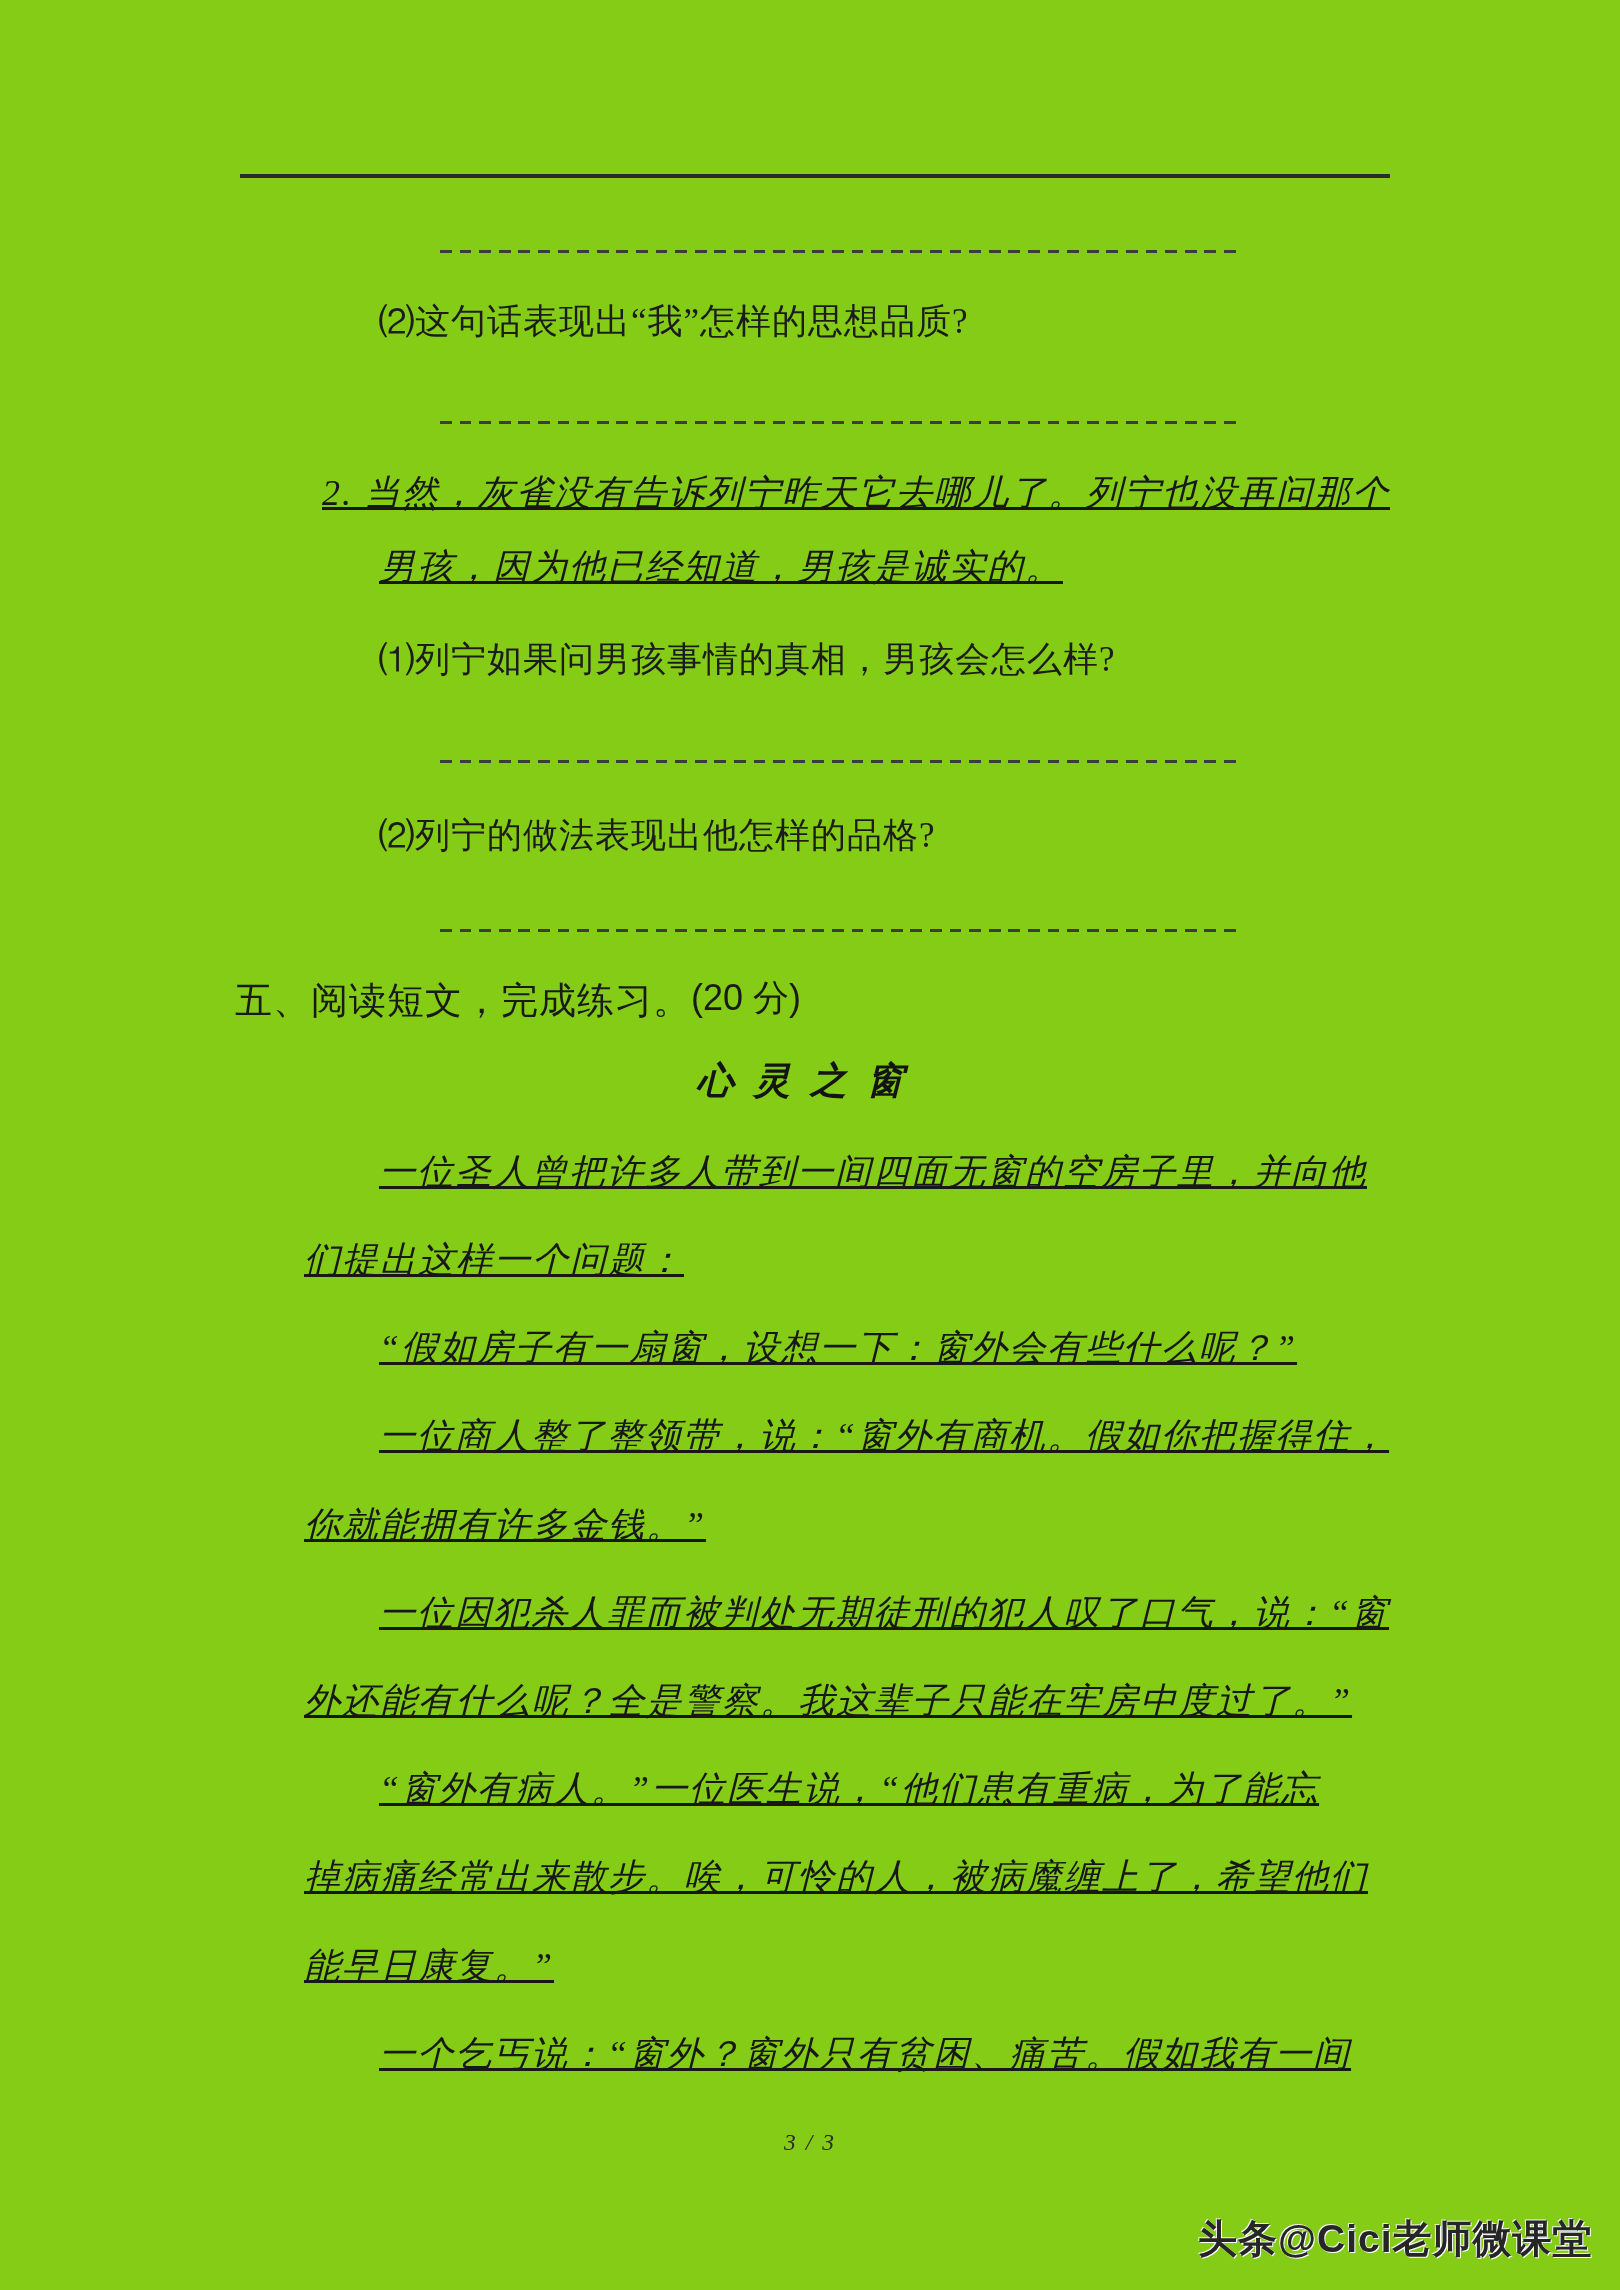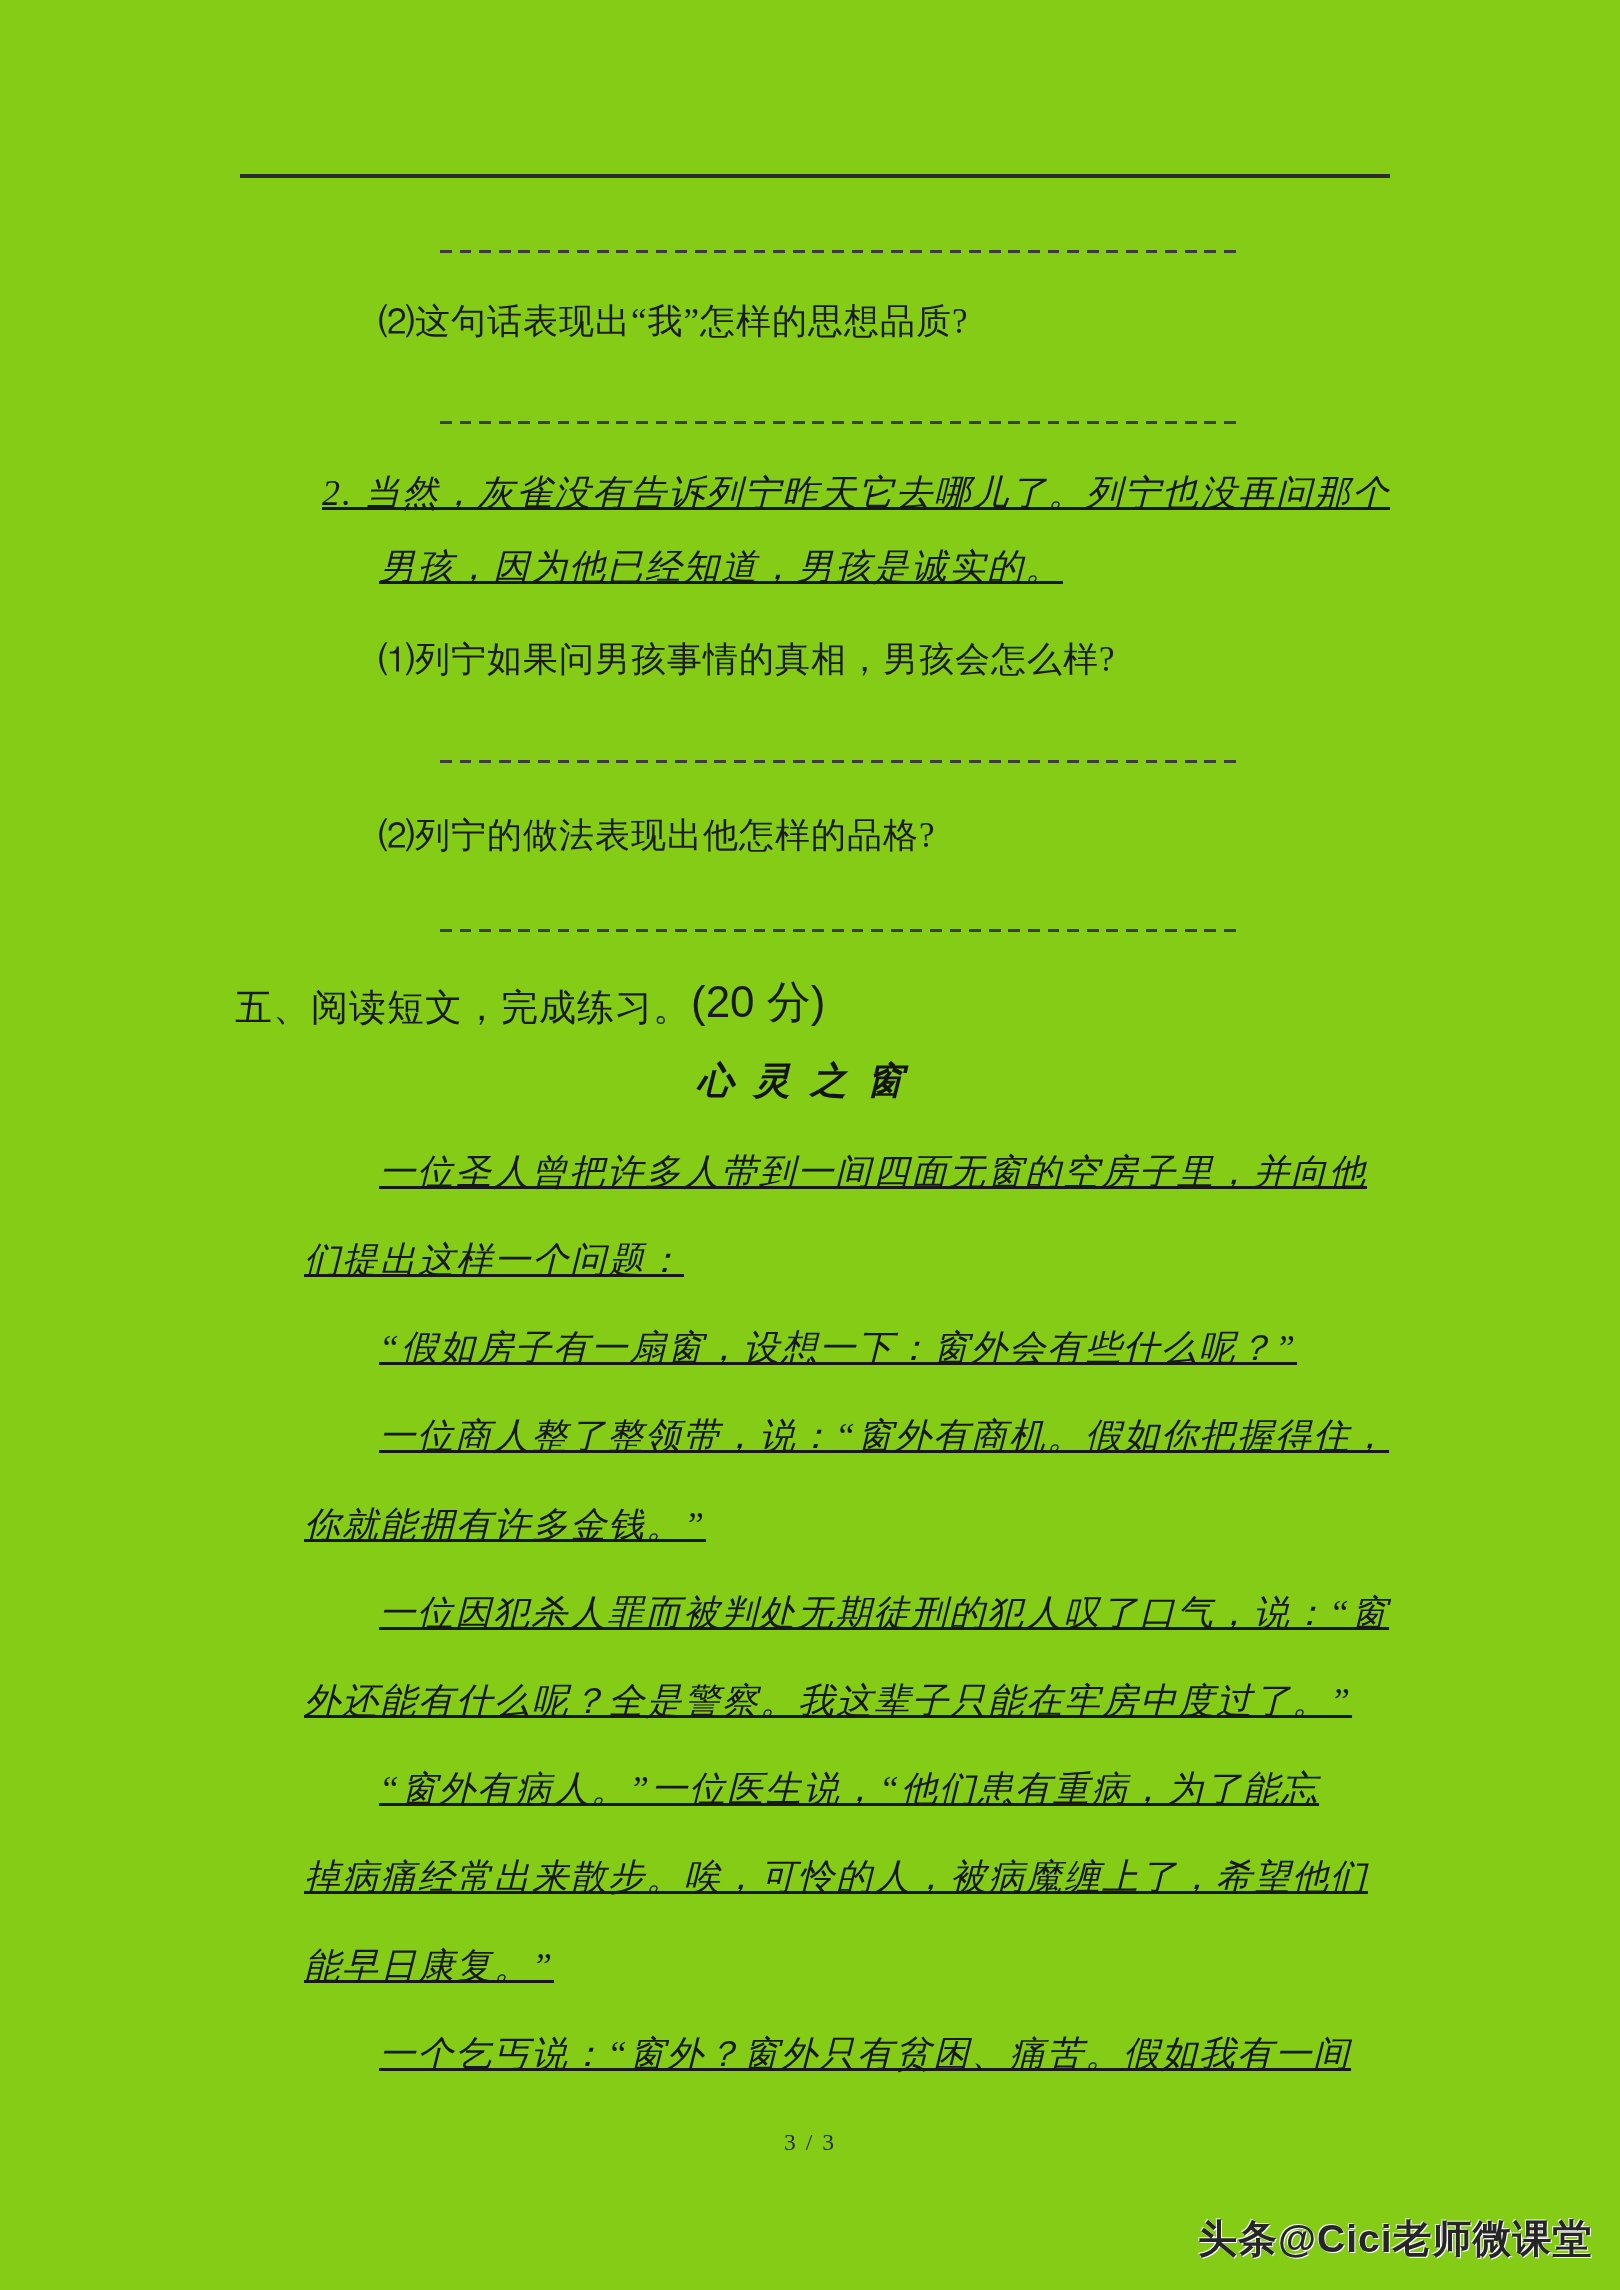--- a/index.html
+++ b/index.html
@@ -20,21 +20,21 @@
     font-family:"Liberation Serif","DejaVu Serif",serif;
     font-style:italic;
     font-size:36px;color:#181818;letter-spacing:2px;text-decoration:underline;
   }
   
   .hei{
     font-family:"Liberation Sans","DejaVu Sans",sans-serif;
     font-size:37px;color:#1a1a1a;letter-spacing:1px;
   }
   .score{
-    font-size:44px;
+    font-size:36px;
     position:relative;top:-2.9px;
     letter-spacing:0;
   }
   .passage-title{
     font-family:"Liberation Serif","DejaVu Serif",serif;
     font-style:italic;font-weight:bold;
     font-size:37px;color:#141414;letter-spacing:19.6px;
     width:100%;text-align:center;left:0;
   }
   .rule{
@@ -90,18 +90,18 @@
   <div class="abs kai" style="left:379px;top:1328px;">“假如房子有一扇窗，设想一下：窗外会有些什么呢？”</div>
   <div class="abs kai" style="left:379px;top:1416px;">一位商人整了整领带，说：“窗外有商机。假如你把握得住，</div>
   <div class="abs kai" style="left:304px;top:1505px;">你就能拥有许多金钱。”</div>
   <div class="abs kai" style="left:379px;top:1593px;">一位因犯杀人罪而被判处无期徒刑的犯人叹了口气，说：“窗</div>
   <div class="abs kai" style="left:304px;top:1681px;">外还能有什么呢？全是警察。我这辈子只能在牢房中度过了。”</div>
   <div class="abs kai" style="left:379px;top:1769px;">“窗外有病人。”一位医生说，“他们患有重病，为了能忘</div>
   <div class="abs kai" style="left:304px;top:1857px;">掉病痛经常出来散步。唉，可怜的人，被病魔缠上了，希望他们</div>
   <div class="abs kai" style="left:304px;top:1946px;">能早日康复。”</div>
   <div class="abs kai" style="left:379px;top:2034px;">一个乞丐说：“窗外？窗外只有贫困、痛苦。假如我有一间</div>
 
-  <div class="abs footer-page" style="top:2129px;">3 / 3</div>
+  <div class="abs footer-page" style="top:2129px;font-style:italic;">3 / 3</div>
 
   <div class="abs watermark" style="right:27.4px;top:2217px;">头条@Cici老师微课堂</div>
 
 </div>
 
 
 </body></html>

